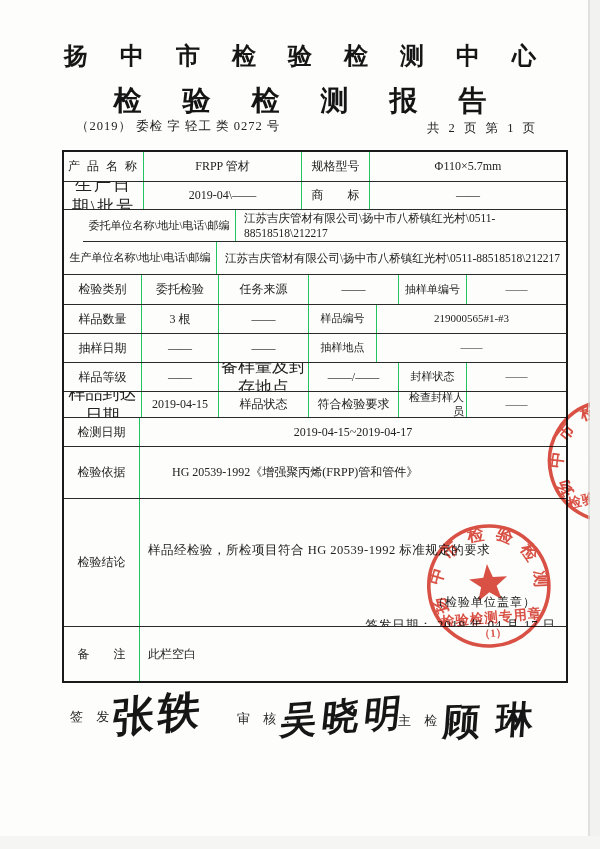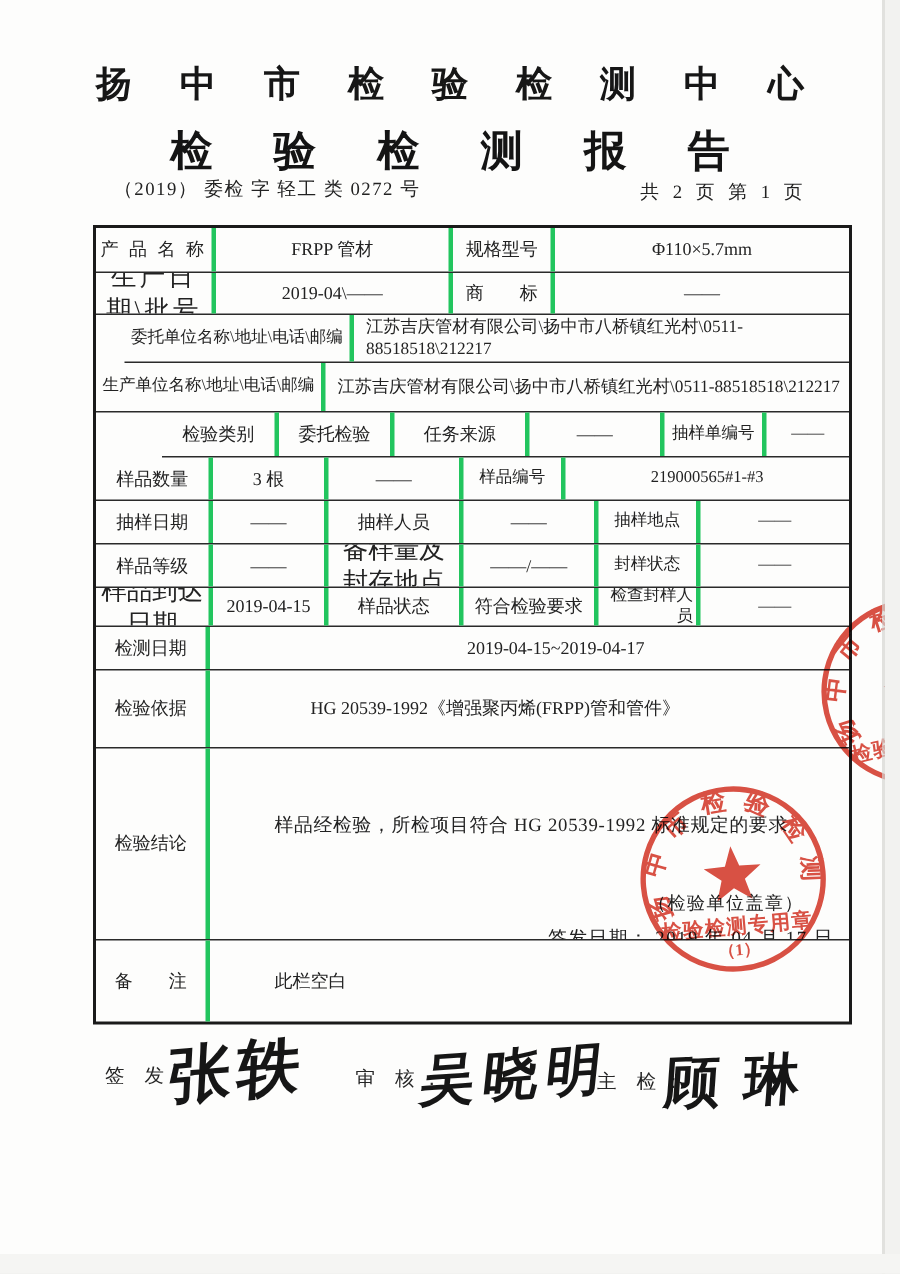--- a/index.html
+++ b/index.html
@@ -26,34 +26,34 @@
 
   
   .tbl {
     position:absolute; left:62px; top:150px; width:506px;
     border:2px solid #1a1a1a; background:transparent;
   }
   .row { display:flex; border-bottom:1px solid #2a2a2a; }
   .row:last-child { border-bottom:none; }
   .cell {
     display:flex; align-items:center; justify-content:center;
-    border-right:3px solid #22c55e; font-size:12px; color:#222;
+    border-right:1px solid #22c55e; font-size:12px; color:#222;
     text-align:center; line-height:1.25; padding:1px 2px; overflow:hidden;
   }
   .cell:last-child { border-right:none; }
   .cell.left { justify-content:flex-start; text-align:left; padding-left:8px; }
   .cell.small { font-size:17px; }
   
   .ca1{width:80px; letter-spacing:2px;} .ca2{width:158px;} .ca3{width:68px;} .ca4{flex:1;}
   .cb1{width:153px; font-size:11px;} .cb2{flex:1; font-size:11.5px;}
   .cc1{width:78px;} .cc2{width:77px;} .cc3{width:90px;} .cc4{width:90px;} .cc5{width:68px; font-size:11px;text-align:right;} .cc6{flex:1; font-size:11px;}
-  .cd1{width:76px;} .cd2{flex:1;margin-left:35px;}
+  .cd1{width:76px;} .cd2{flex:1;}
   
   .hr1{height:30px;} .hr2{height:28px;} .hr3{height:32px;margin-left:19px;} .hr4{height:33px;}
-  .hr5{height:30px;margin-left:44px;} .hr6{height:29px;} .hr7{height:29px;} .hr8{height:29px;}
+  .hr5{height:30px;} .hr6{height:29px;} .hr7{height:29px;} .hr8{height:29px;}
   .hr9{height:26px;} .hr10{height:29px;} .hr11{height:52px;gap:24px;} .hr12{height:128px;} .hr13{height:54px;}
 
   .concl-cell { display:block; position:relative; padding:0; }
   .concl-text { position:absolute; left:8px; top:44px; font-size:12.5px; letter-spacing:.5px; }
   .seal-note  { position:absolute; right:30px; top:96px; font-size:12px; letter-spacing:1px; }
   .issue-line { position:absolute; right:10px; top:119px; font-size:12.5px; letter-spacing:1px; }
 
   
   .stamp { position:absolute; mix-blend-mode:multiply; opacity:.88; }
   .stamp-main { left:424px; top:521px; transform:rotate(-5deg); }
@@ -130,21 +130,20 @@
       <div class="cell cc1">样品数量</div>
       <div class="cell cc2">3 根</div>
       <div class="cell cc4">——</div>
       <div class="cell cc5">样品编号</div>
       <div class="cell cc6">219000565#1-#3</div>
     </div>
 
     <div class="row hr7">
       <div class="cell cc1">抽样日期</div>
       <div class="cell cc2">——</div>
-      <div class="cell cc3">抽样人员</div>
       <div class="cell cc4">——</div>
       <div class="cell cc5">抽样地点</div>
       <div class="cell cc6">——</div>
     </div>
 
     <div class="row hr8">
       <div class="cell cc1">样品等级</div>
       <div class="cell cc2">——</div>
       <div class="cell cc3 small">备样量及封存地点</div>
       <div class="cell cc4">——/——</div>

